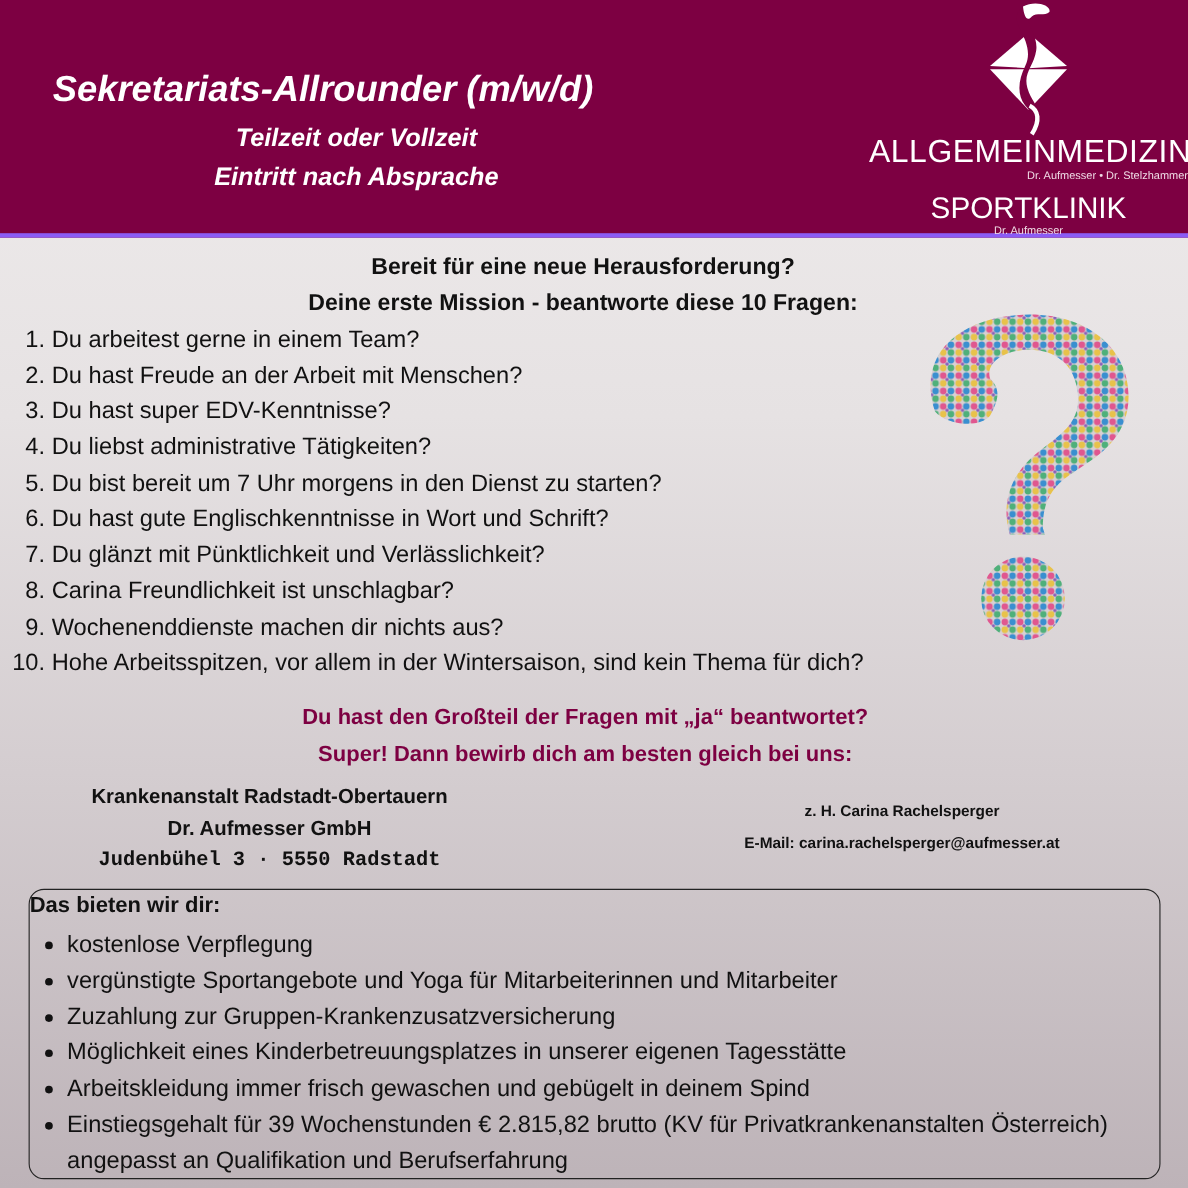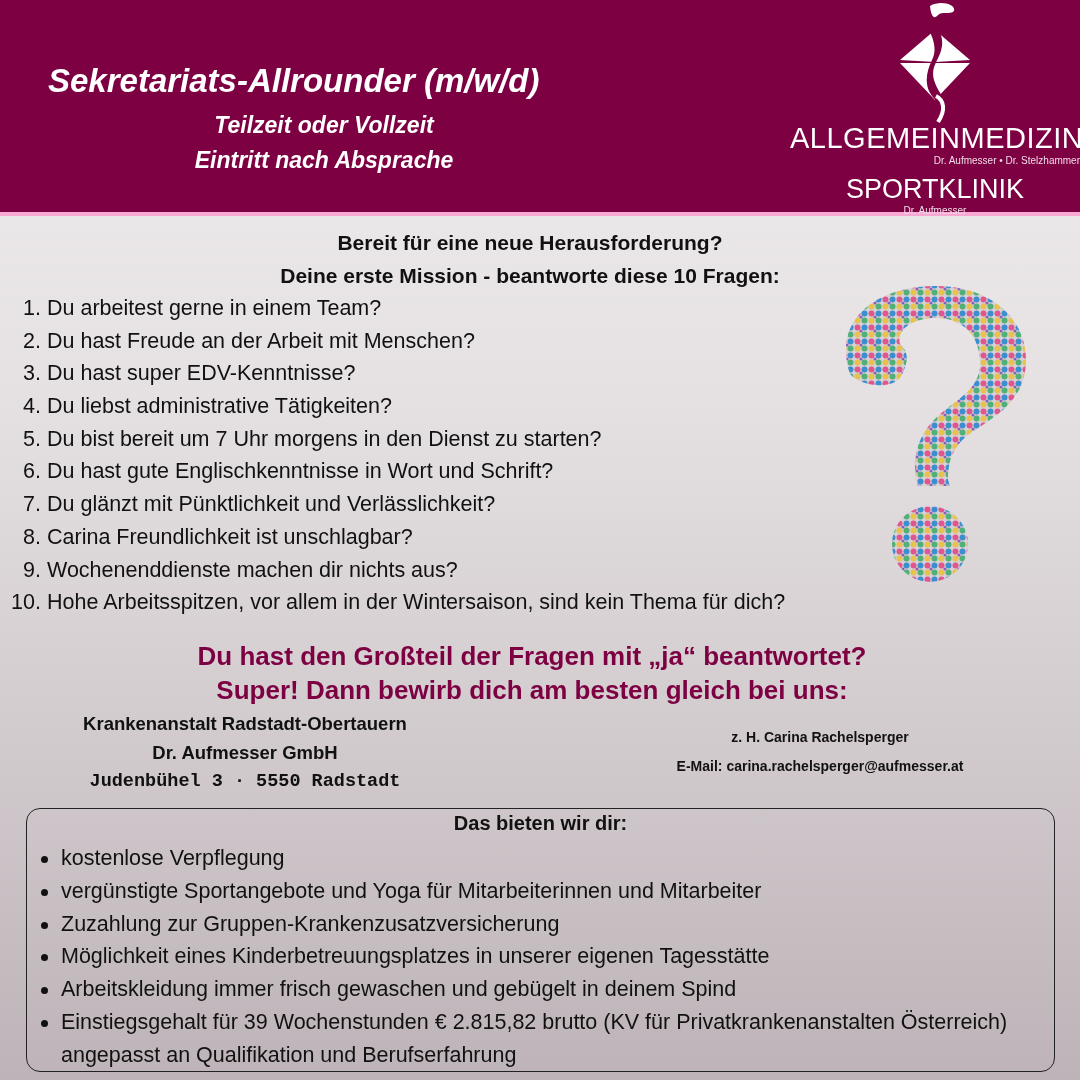--- a/index.html
+++ b/index.html
@@ -6,21 +6,21 @@
   html, body { width: 1080px; height: 1080px; overflow: hidden; }
   body {
     font-family: "Liberation Sans", "DejaVu Sans", sans-serif;
     position: relative;
     background: linear-gradient(to bottom, #f1eeee 0%, #e6e2e3 35%, #d4cdd0 65%, #bdb3b8 100%);
     color: #111;
   }
   .header {
     position: absolute; left: 0; top: 0; width: 1080px; height: 216px;
     background: #7d0042;
-    border-bottom: 4px solid #f9a8d4;
+    border-bottom: 4px solid #8b5cf6;
   }
   .h-title {
     position: absolute; left: 48px; top: 62px;
     color: #fff; font-weight: bold; font-style: italic; font-size: 33px;
     white-space: nowrap;
   }
   .h-sub {
     position: absolute; left: 0; width: 648px; text-align: center;
     color: #fff; font-weight: bold; font-style: italic; font-size: 23px; white-space: nowrap;
   }
@@ -36,37 +36,37 @@
   .intro { position: absolute; left: 0; width: 1080px; text-align: center; font-weight: bold; font-size: 21px; white-space: nowrap; }
   .intro.i1 { top: 231px; left: -10px; }
   .intro.i2 { top: 264px; left: -10px; }
 
   .questions { position: absolute; left: 0; top: 296px; list-style: none; }
   .questions li { height: 32.7px; font-size: 21.5px; white-space: nowrap; display: flex; }
   .questions .num { display: inline-block; width: 47px; text-align: right; padding-right: 6px; }
 
   .qmark { position: absolute; left: 840px; top: 282px; }
 
-  .cta { position: absolute; left: 0; width: 1064px; text-align: center; color: #7d0042; font-weight: bold; font-size: 26px; white-space: nowrap; }
+  .cta { position: absolute; left: 0; width: 1064px; text-align: center; color: #7d0042; font-weight: bold; font-size: 20px; white-space: nowrap; }
   .cta.c1 { top: 641px; }
   .cta.c2 { top: 675px; }
 
   .addr { position: absolute; left: 30px; width: 430px; text-align: center; font-weight: bold; font-size: 18.5px; white-space: nowrap; }
   .addr.a1 { top: 713px; }
   .addr.a2 { top: 742px; }
   .addr.a3 { top: 771px; font-family: Liberation Mono, monospace; }
   .contact { position: absolute; left: 580px; width: 480px; text-align: center; font-weight: bold; font-size: 14px; white-space: nowrap; }
   .contact.k1 { top: 729px; }
   .contact.k2 { top: 758px; }
 
   .benefits {
     position: absolute; left: 26px; top: 808px; width: 1029px; height: 264px;
     border: 1.5px solid #222; border-radius: 14px;
   }
-  .benefits .title { position: absolute; left: 0; top: 3px; width: 100%; text-align: center; font-weight: bold; font-size: 20px; }
+  .benefits .title { position: absolute; left: 0; top: 3px; width: 100%; text-align: left; font-weight: bold; font-size: 20px; }
   .benefits ul { position: absolute; left: 12px; top: 33px; list-style: none; }
   .benefits li { position: relative; padding-left: 22px; font-size: 21.5px; line-height: 32.8px; width: 1000px; }
   .benefits li .dot { position: absolute; left: 2px; top: 14px; width: 7px; height: 7px; border-radius: 50%; background: #111; }
 </style>
 </head>
 <body>
 
 <div class="header">
   <div class="h-title">Sekretariats-Allrounder (m/w/d)</div>
   <div class="h-sub s2">Eintritt nach Absprache</div>

